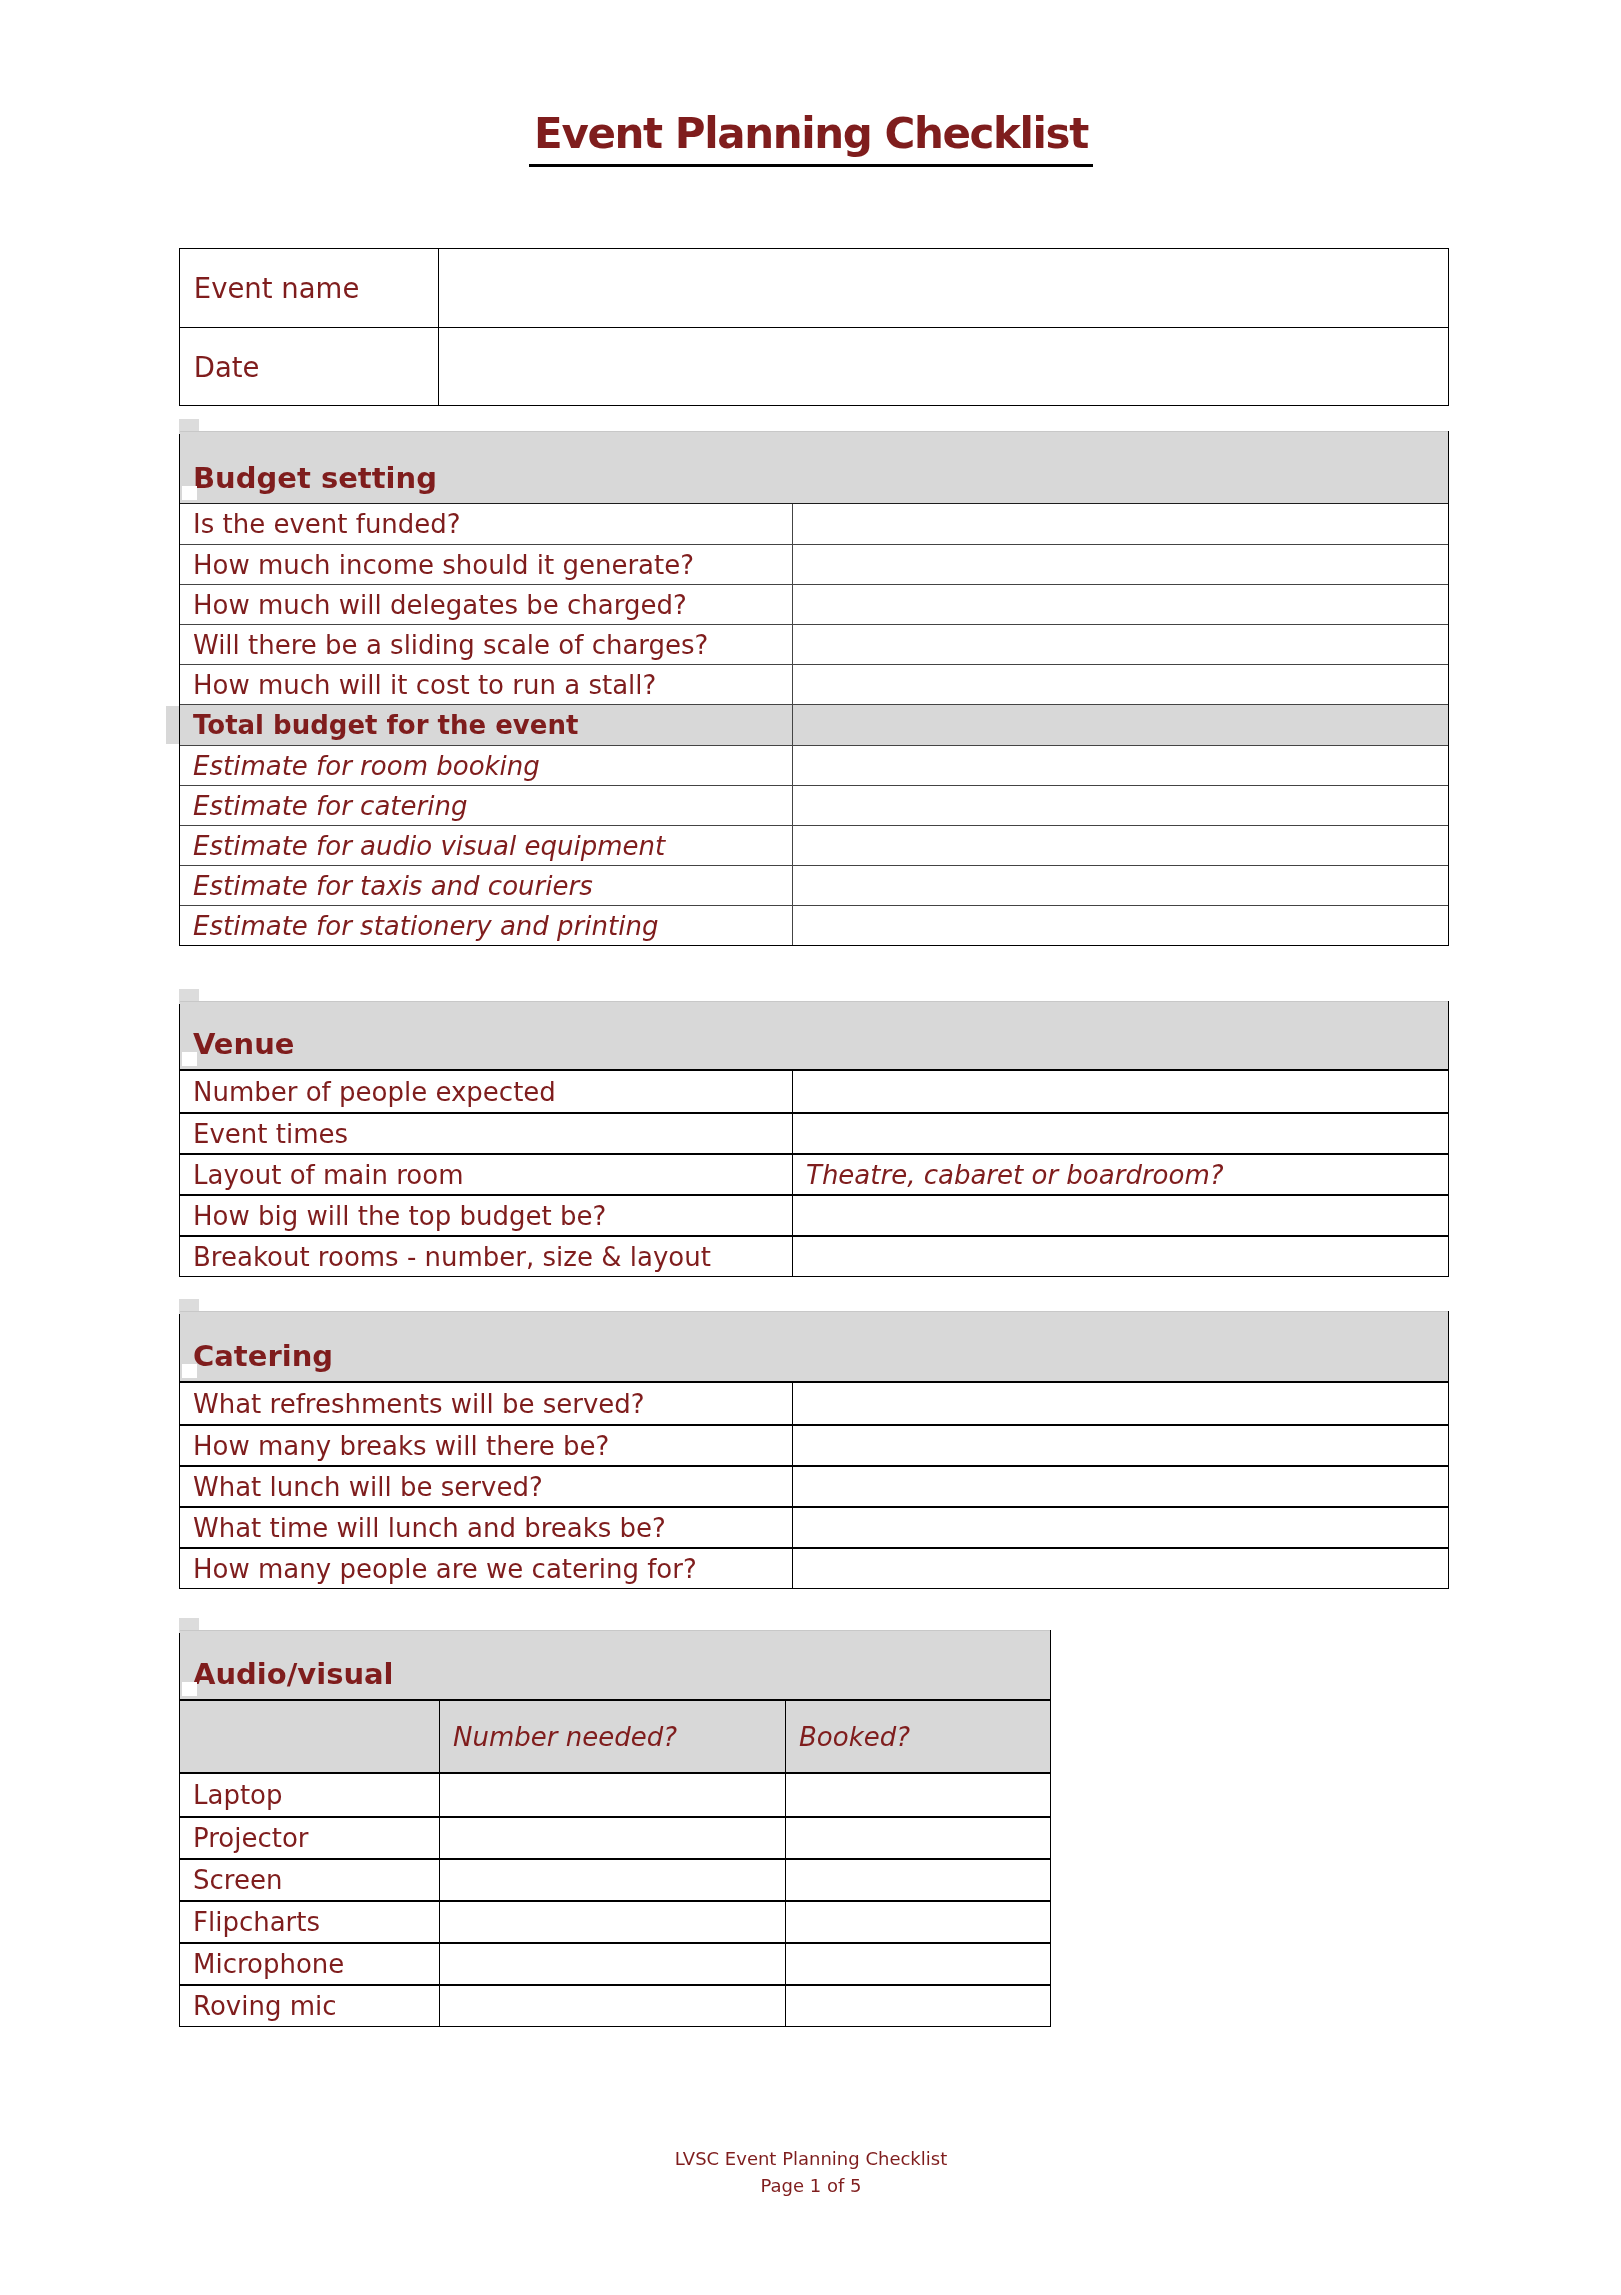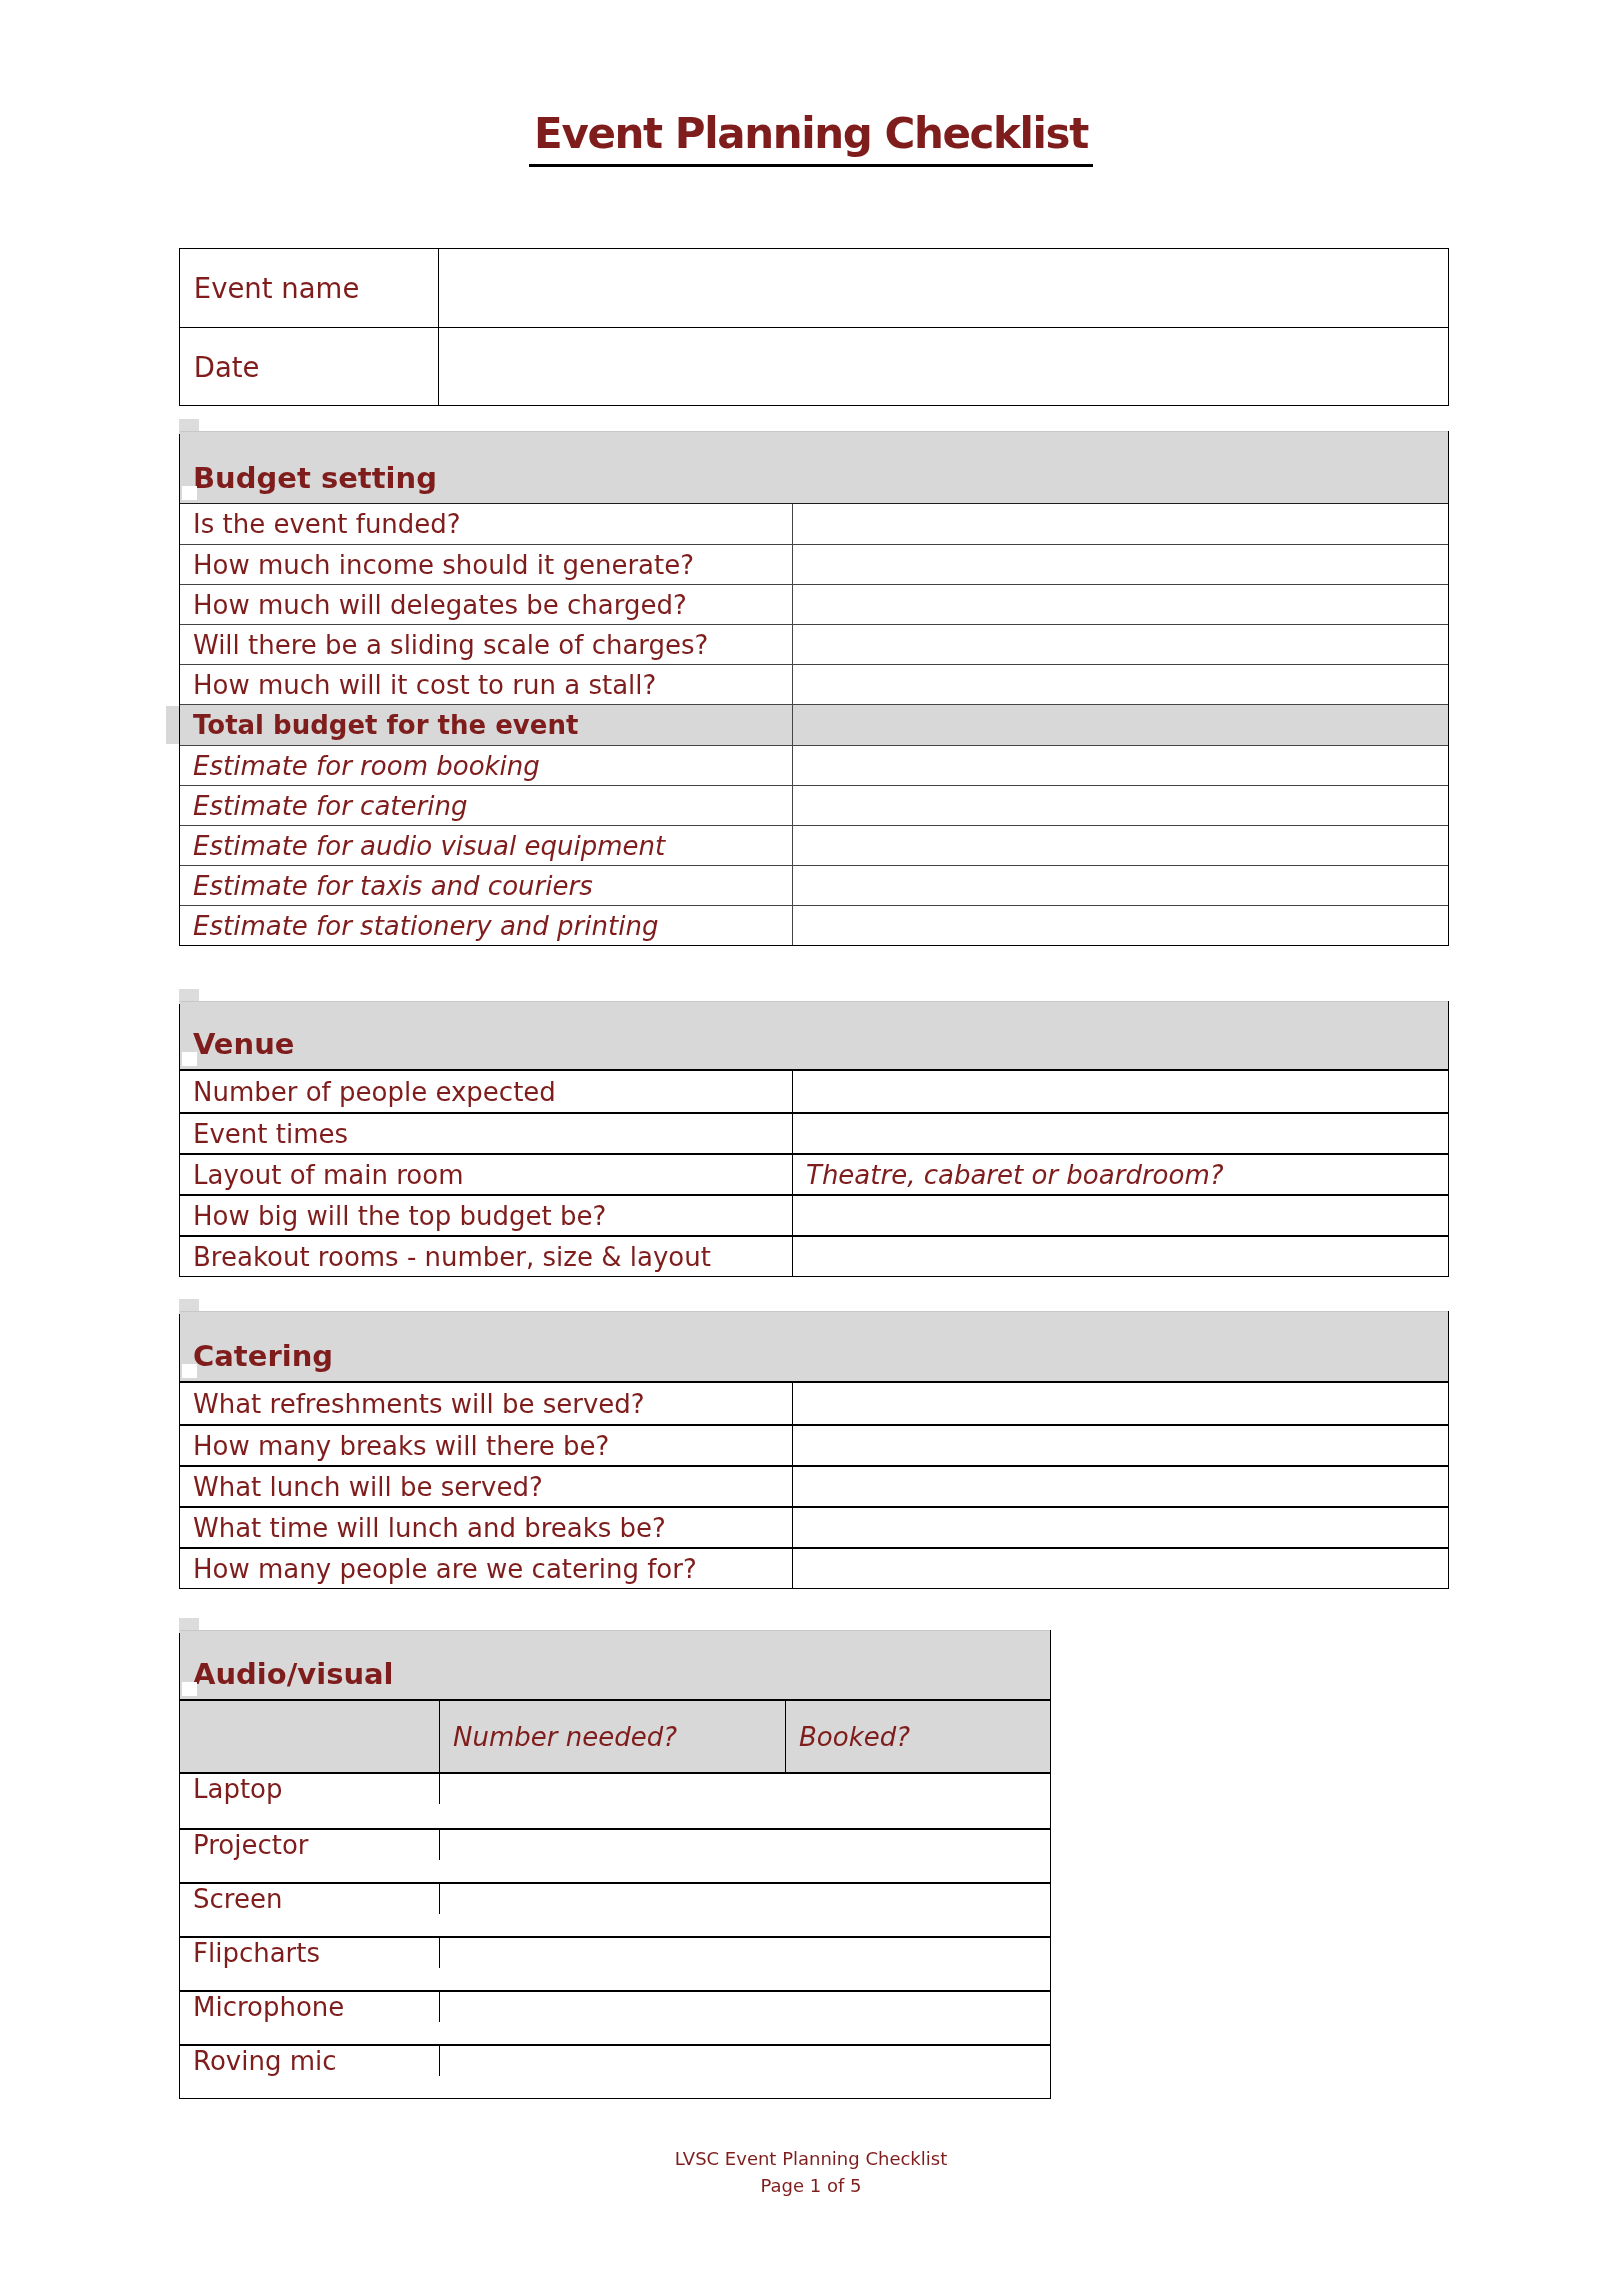--- a/index.html
+++ b/index.html
@@ -142,21 +142,21 @@
   .av .subhead .sc {
     display: flex;
     align-items: center;
     padding-left: 13px;
     font-size: 26px;
     font-style: italic;
   }
   .av .c1 { width: 260px; border-right: 1.8px solid #000; }
   .av .c2 { width: 346px; border-right: 1.8px solid #000; }
   .av .c3 { flex: 1; }
-  .av .row { height: 54px; flex-direction: column; }
+  .av .row { height: 42px; }
   .av .row + .row { border-top: 2.8px solid #000; }
   .av .row .c1 {
     display: flex;
     align-items: center;
     padding-left: 13px;
     font-size: 26px;
   }
 
   
   .footer {

